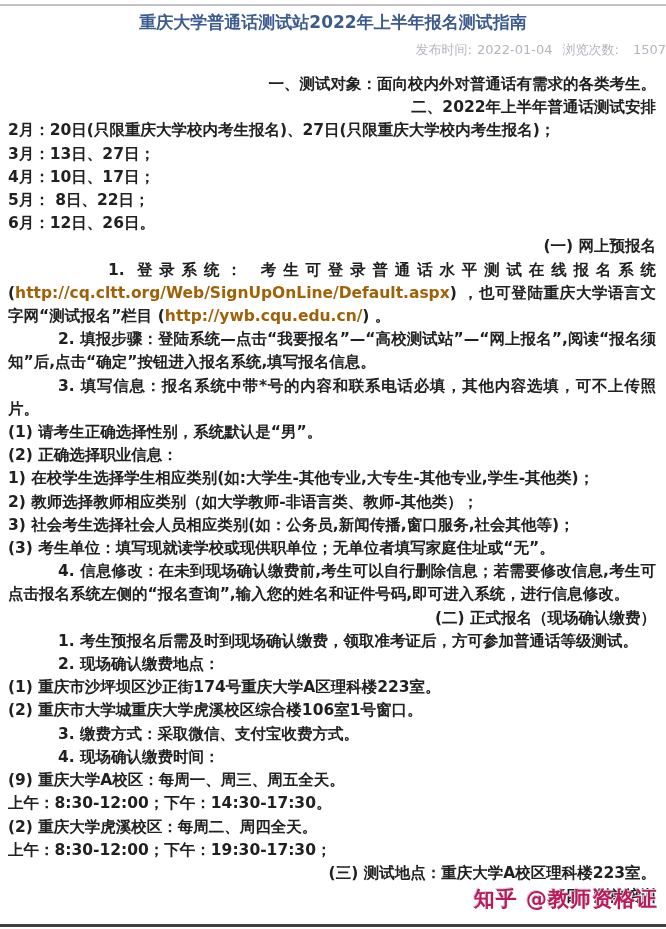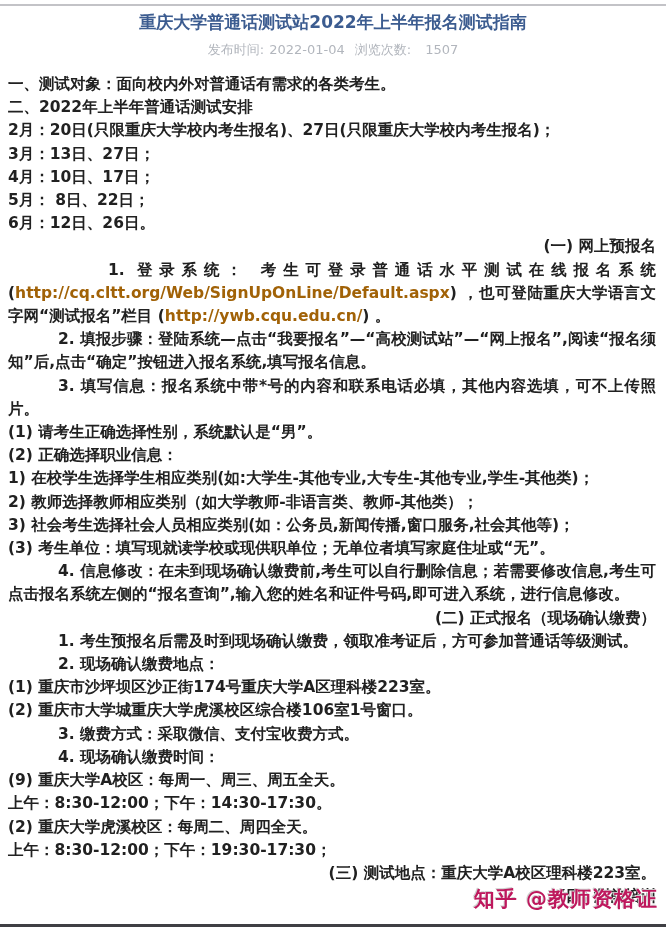--- a/index.html
+++ b/index.html
@@ -18,39 +18,39 @@
   .doc-title {
     margin:10px 10px 0 10px;
     text-align:center;
     color:#3c5c90;
     font-size:17px;
     font-weight:bold;
     line-height:24px;
   }
   .meta {
     margin-top:7px;
-    text-align:center;
+    text-align:right;
     color:#b2b6bd;
     font-size:13px;
     font-weight:normal;
     line-height:17px;
   }
   .meta .gap-sm { margin-left:5px; }
   .meta .gap-md { margin-left:10px; }
   .meta .gap-lg { margin-left:14px; }
   .content {
     margin-top:15px;
     padding:0 10px 0 8px;
     color:#212121;
     font-size:15.5px;
     font-weight:bold;
     line-height:23.2px;
   }
   .content div, .content p { margin:0; }
-  .sec    { margin-left:52px; }
+  .sec    { margin-left:52px;text-align:right; }
   .month  { margin-left:80px; }
   .psub   { margin-left:64px;text-align:right; }
   .item1  { margin-left:54px; }
   .item2  { margin-left:62px; }
   .timeln { margin-left:92px; }
   .par    { text-indent:50px; text-align:justify; }
   .login-lead {
     display:block;
     padding-left:50px;
     text-align:justify;

